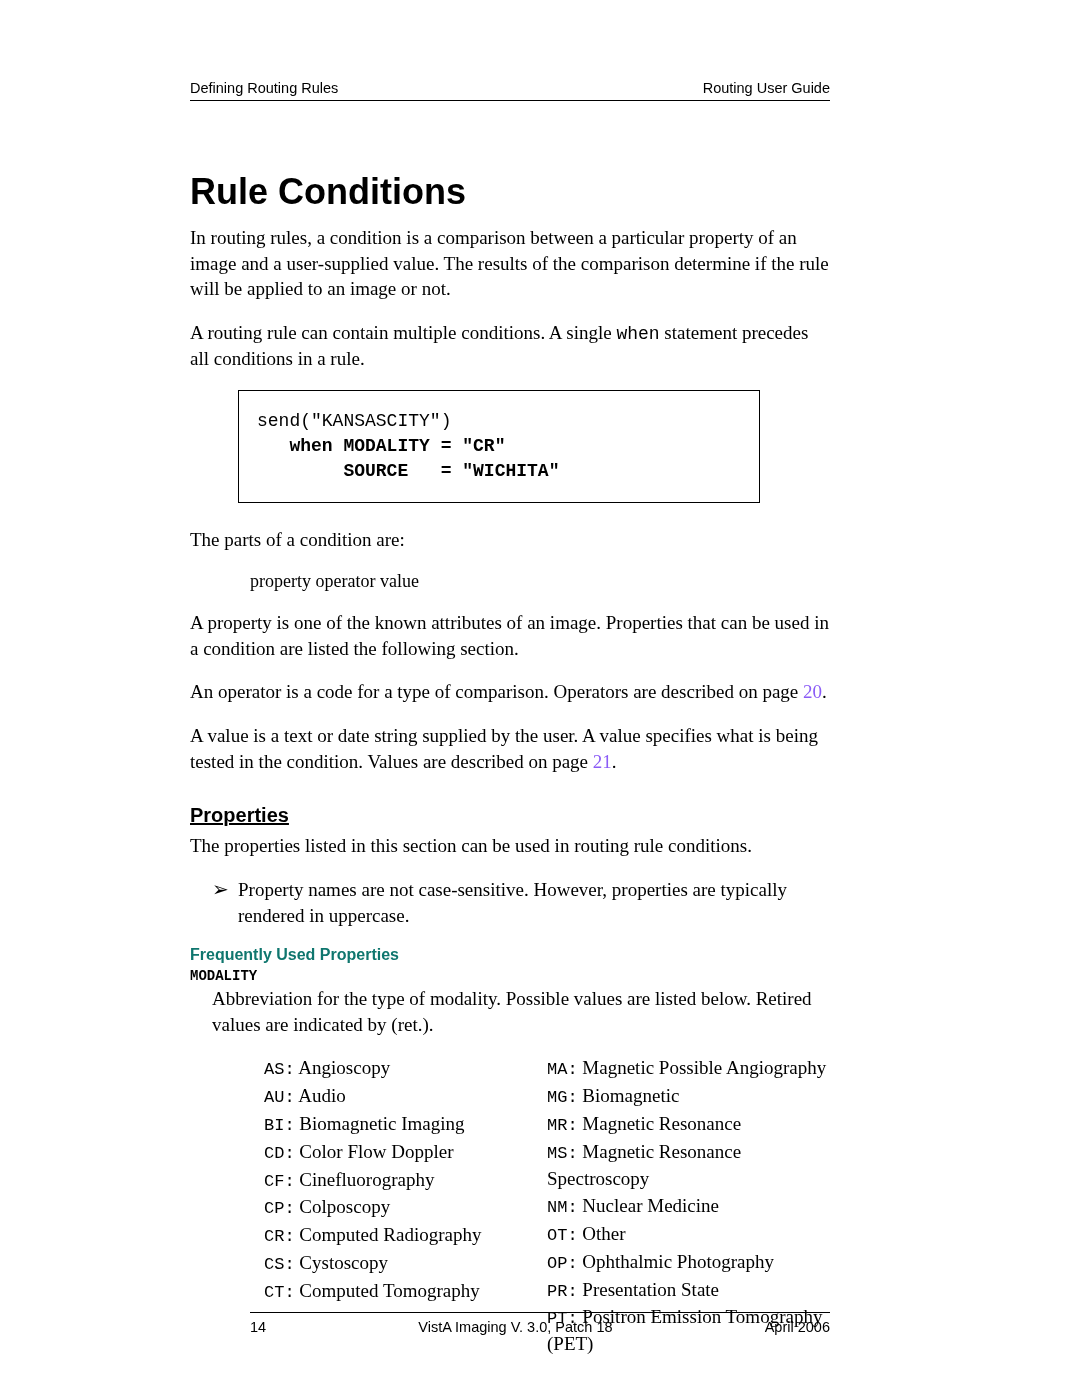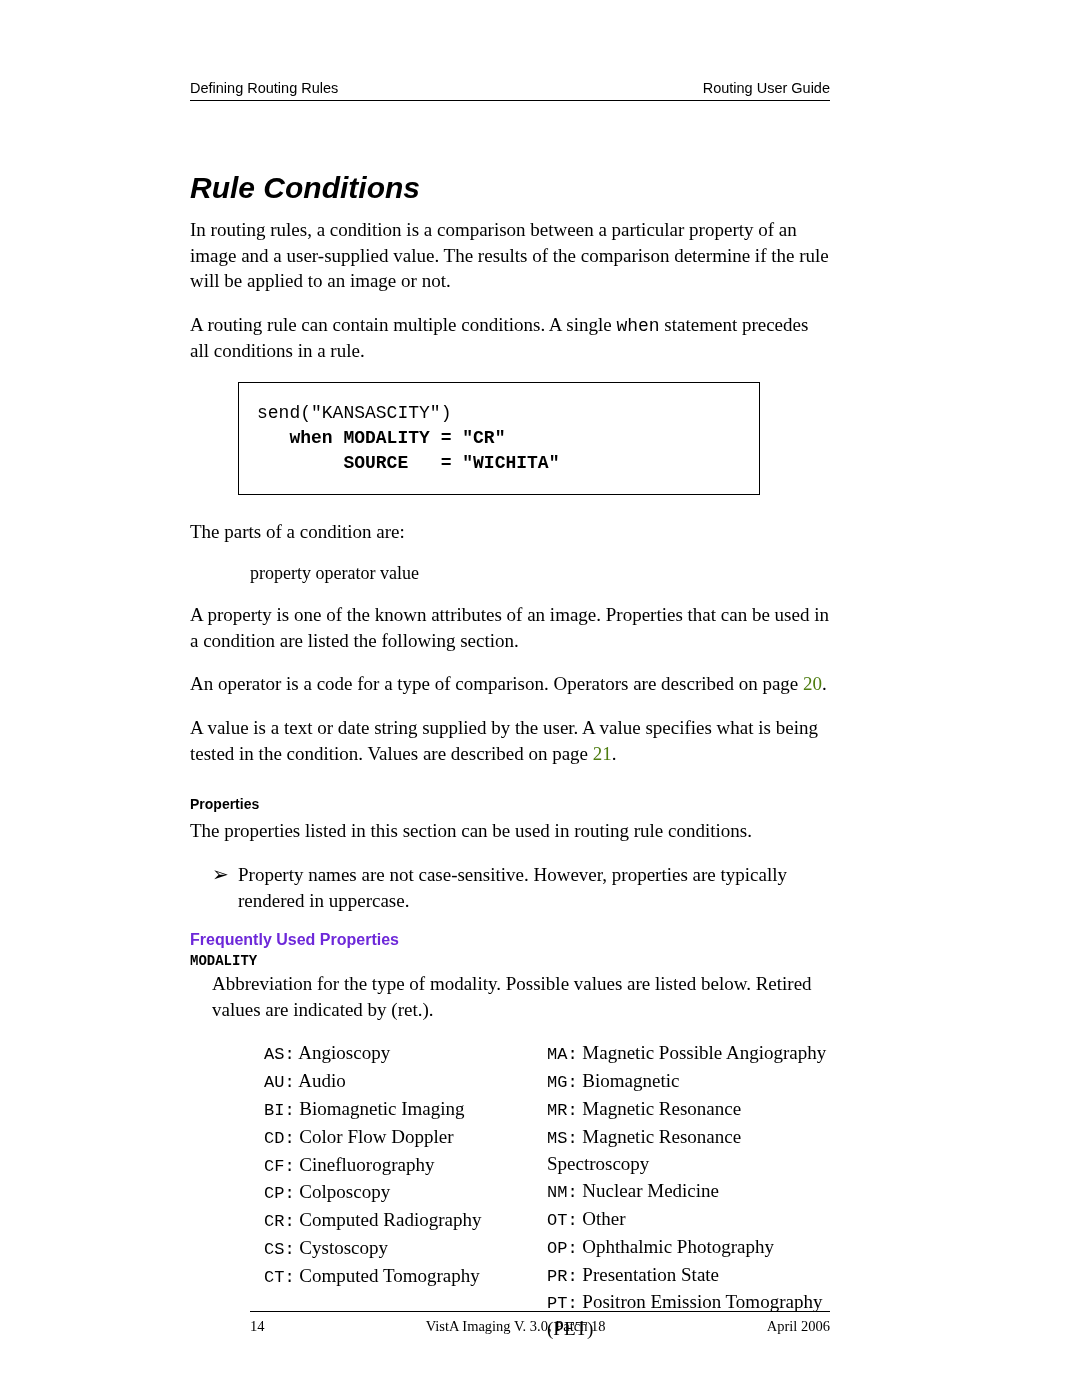--- a/index.html
+++ b/index.html
@@ -23,35 +23,35 @@
     justify-content: space-between;
     font-family: Arial, Helvetica, sans-serif;
     font-size: 14.5px;
     border-bottom: 1.5px solid #000;
     padding-bottom: 4px;
     margin-bottom: 70px;
   }
   h1 {
     font-family: Arial, Helvetica, sans-serif;
     font-weight: bold;
-    font-size: 30px;
+    font-size: 36px;
     margin: 0 0 12px 0;
-    font-style: italic;
   }
   h2.sub {
     font-family: Arial, Helvetica, sans-serif;
     font-weight: bold;
-    font-size: 14px;
+    font-size: 20px;
     margin: 30px 0 6px 0;
+    text-decoration: underline;
   }
   h3.sub2 {
     font-family: Arial, Helvetica, sans-serif;
     font-weight: bold;
     font-size: 16px;
-    color: #6d28d9;
+    color: #0f766e;
     margin: 18px 0 2px 0;
   }
   .mono-prop {
     font-family: "Courier New", Courier, monospace;
     font-weight: bold;
     font-size: 14px;
     margin: 4px 0 2px 0;
   }
   p {
     margin: 0 0 18px 0;
@@ -74,21 +74,21 @@
   }
   .code-box .bold {
     font-weight: bold;
   }
   .code-inline {
     font-family: Liberation Serif, serif;
     font-size: 18px;
     margin: 0 0 18px 60px;
   }
   a.link {
-    color: #4d7c0f;
+    color: #8b5cf6;
   }
   .note-row {
     display: flex;
     align-items: flex-start;
     margin: 8px 0 18px 22px;
   }
   .note-icon {
     flex: 0 0 26px;
     font-size: 20px;
     line-height: 1.2;
@@ -121,21 +121,21 @@
   }
   .footer {
     position: absolute;
     left: 168px;
     right: 168px;
     bottom: 62px;
     border-top: 1.5px solid #000;
     padding-top: 6px;
     display: flex;
     justify-content: space-between;
-    font-family: Liberation Serif, serif;
+    font-family: Liberation Sans, sans-serif;
     font-size: 14.5px;
   }
 </style>
 </head>
 <body>
 
 <div class="page">
 
   <div class="header">
     <span>Defining Routing Rules</span>

